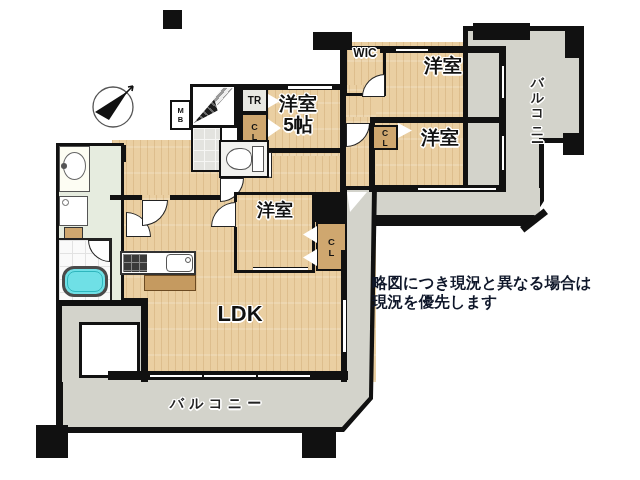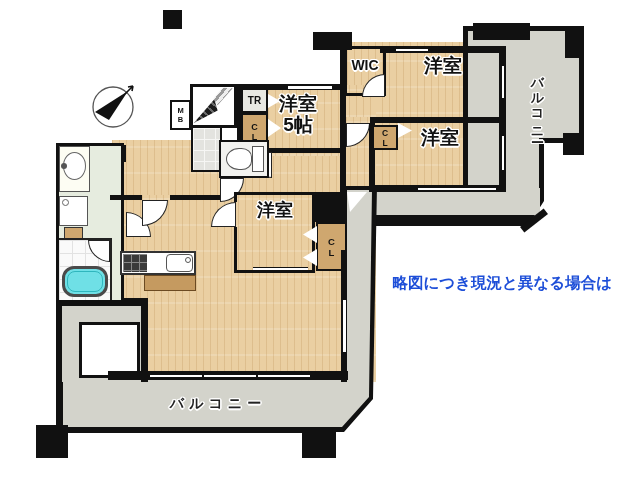--- a/index.html
+++ b/index.html
@@ -70,21 +70,21 @@
   <div class="abs w" style="left:141px;top:300px;width:7px;height:82px"></div>
   <div class="abs" style="left:79px;top:322px;width:61px;height:56px;background:#fff;border:3px solid #111;box-sizing:border-box"></div>
 
   <div class="abs w" style="left:36px;top:427px;width:300px;height:6px"></div>
   <div class="abs w" style="left:36px;top:425px;width:32px;height:33px"></div>
   <div class="abs w" style="left:302px;top:429px;width:34px;height:29px"></div>
 
   <div class="abs w" style="left:313px;top:32px;width:39px;height:18px"></div>
   <div class="abs w" style="left:340px;top:46px;width:6px;height:149px"></div>
   <div class="abs" style="left:344px;top:46px;width:42px;height:50px;border:3px solid #111;box-sizing:border-box"></div>
-  <div class="abs rlabel halo" style="left:346px;top:58px;width:38px;font-size:14px">WIC</div>
+  <div class="abs rlabel halo" style="left:346px;top:47px;width:38px;font-size:12px">WIC</div>
   <div class="abs door" style="left:362px;top:74px;width:23px;height:23px;border-radius:100% 0 0 0"></div>
 
   <div class="abs w" style="left:380px;top:46px;width:126px;height:7px"></div>
   <div class="abs winH" style="left:396px;top:47.5px;width:32px;height:4.5px"></div>
   <div class="abs w" style="left:499px;top:46px;width:7px;height:146px"></div>
   <div class="abs winV" style="left:500.5px;top:66px;width:4.5px;height:32px"></div>
   <div class="abs winV" style="left:500.5px;top:136px;width:4.5px;height:34px"></div>
   <div class="abs w" style="left:340px;top:117px;width:166px;height:6px"></div>
   <div class="abs wood" style="left:346px;top:117px;width:24px;height:6px"></div>
   <div class="abs door" style="left:346px;top:123px;width:24px;height:24px;border-radius:0 0 100% 0"></div>
@@ -187,29 +187,31 @@
   <div class="abs winH" style="left:253px;top:266.5px;width:55px;height:4.5px"></div>
   <div class="abs w" style="left:312px;top:192px;width:35px;height:30px"></div>
   <div class="abs tan" style="left:316px;top:222px;width:31px;height:49px"></div>
   <div class="abs slabel" style="left:316px;top:222px;width:31px;height:49px;font-size:9.5px">
     <span class="vtext">CL</span>
   </div>
   <div class="abs wedge" style="left:303px;top:226px;width:14px;height:17px;clip-path:polygon(100% 0,0 50%,100% 100%)"></div>
   <div class="abs wedge" style="left:303px;top:249px;width:14px;height:17px;clip-path:polygon(100% 0,0 50%,100% 100%)"></div>
 
   <div class="abs rlabel halo" style="left:178px;top:302px;width:124px;font-size:22px">
+    <span style="display:block">LDK</span>
   </div>
   <div class="abs w" style="left:341px;top:250px;width:6px;height:132px"></div>
   <div class="abs winV" style="left:342px;top:300px;width:4.5px;height:52px"></div>
   <div class="abs w" style="left:108px;top:371px;width:240px;height:9px"></div>
   <div class="abs" style="left:150px;top:373.5px;width:162px;height:4px;background:#fff;border-top:1.2px solid #111;border-bottom:1.2px solid #111;box-sizing:border-box;
        background-image:repeating-linear-gradient(90deg,rgba(0,0,0,0) 0 52px,#111 52px 54px)"></div>
 
   <div class="abs halo" style="left:528px;top:68px;height:84px;font-size:13px;font-weight:bold;color:#222;letter-spacing:2px">
     <span class="vtext">バルコニー</span>
   </div>
   <div class="abs halo" style="left:158px;top:395px;width:120px;text-align:center;font-size:14px;font-weight:bold;color:#222;letter-spacing:5px">バルコニー</div>
 
-  <div class="abs" style="left:372px;top:274px;width:240px;text-align:right;font-size:15.5px;font-weight:bold;color:#1d4ed8;line-height:1.2">
+  <div class="abs" style="left:372px;top:274px;width:240px;text-align:left;font-size:15.5px;font-weight:bold;color:#0f172a;line-height:1.2">
     <span style="display:block">略図につき現況と異なる場合は</span>
+    <span style="display:block">現況を優先します</span>
   </div>
 
 </div>
 
 </body></html>

